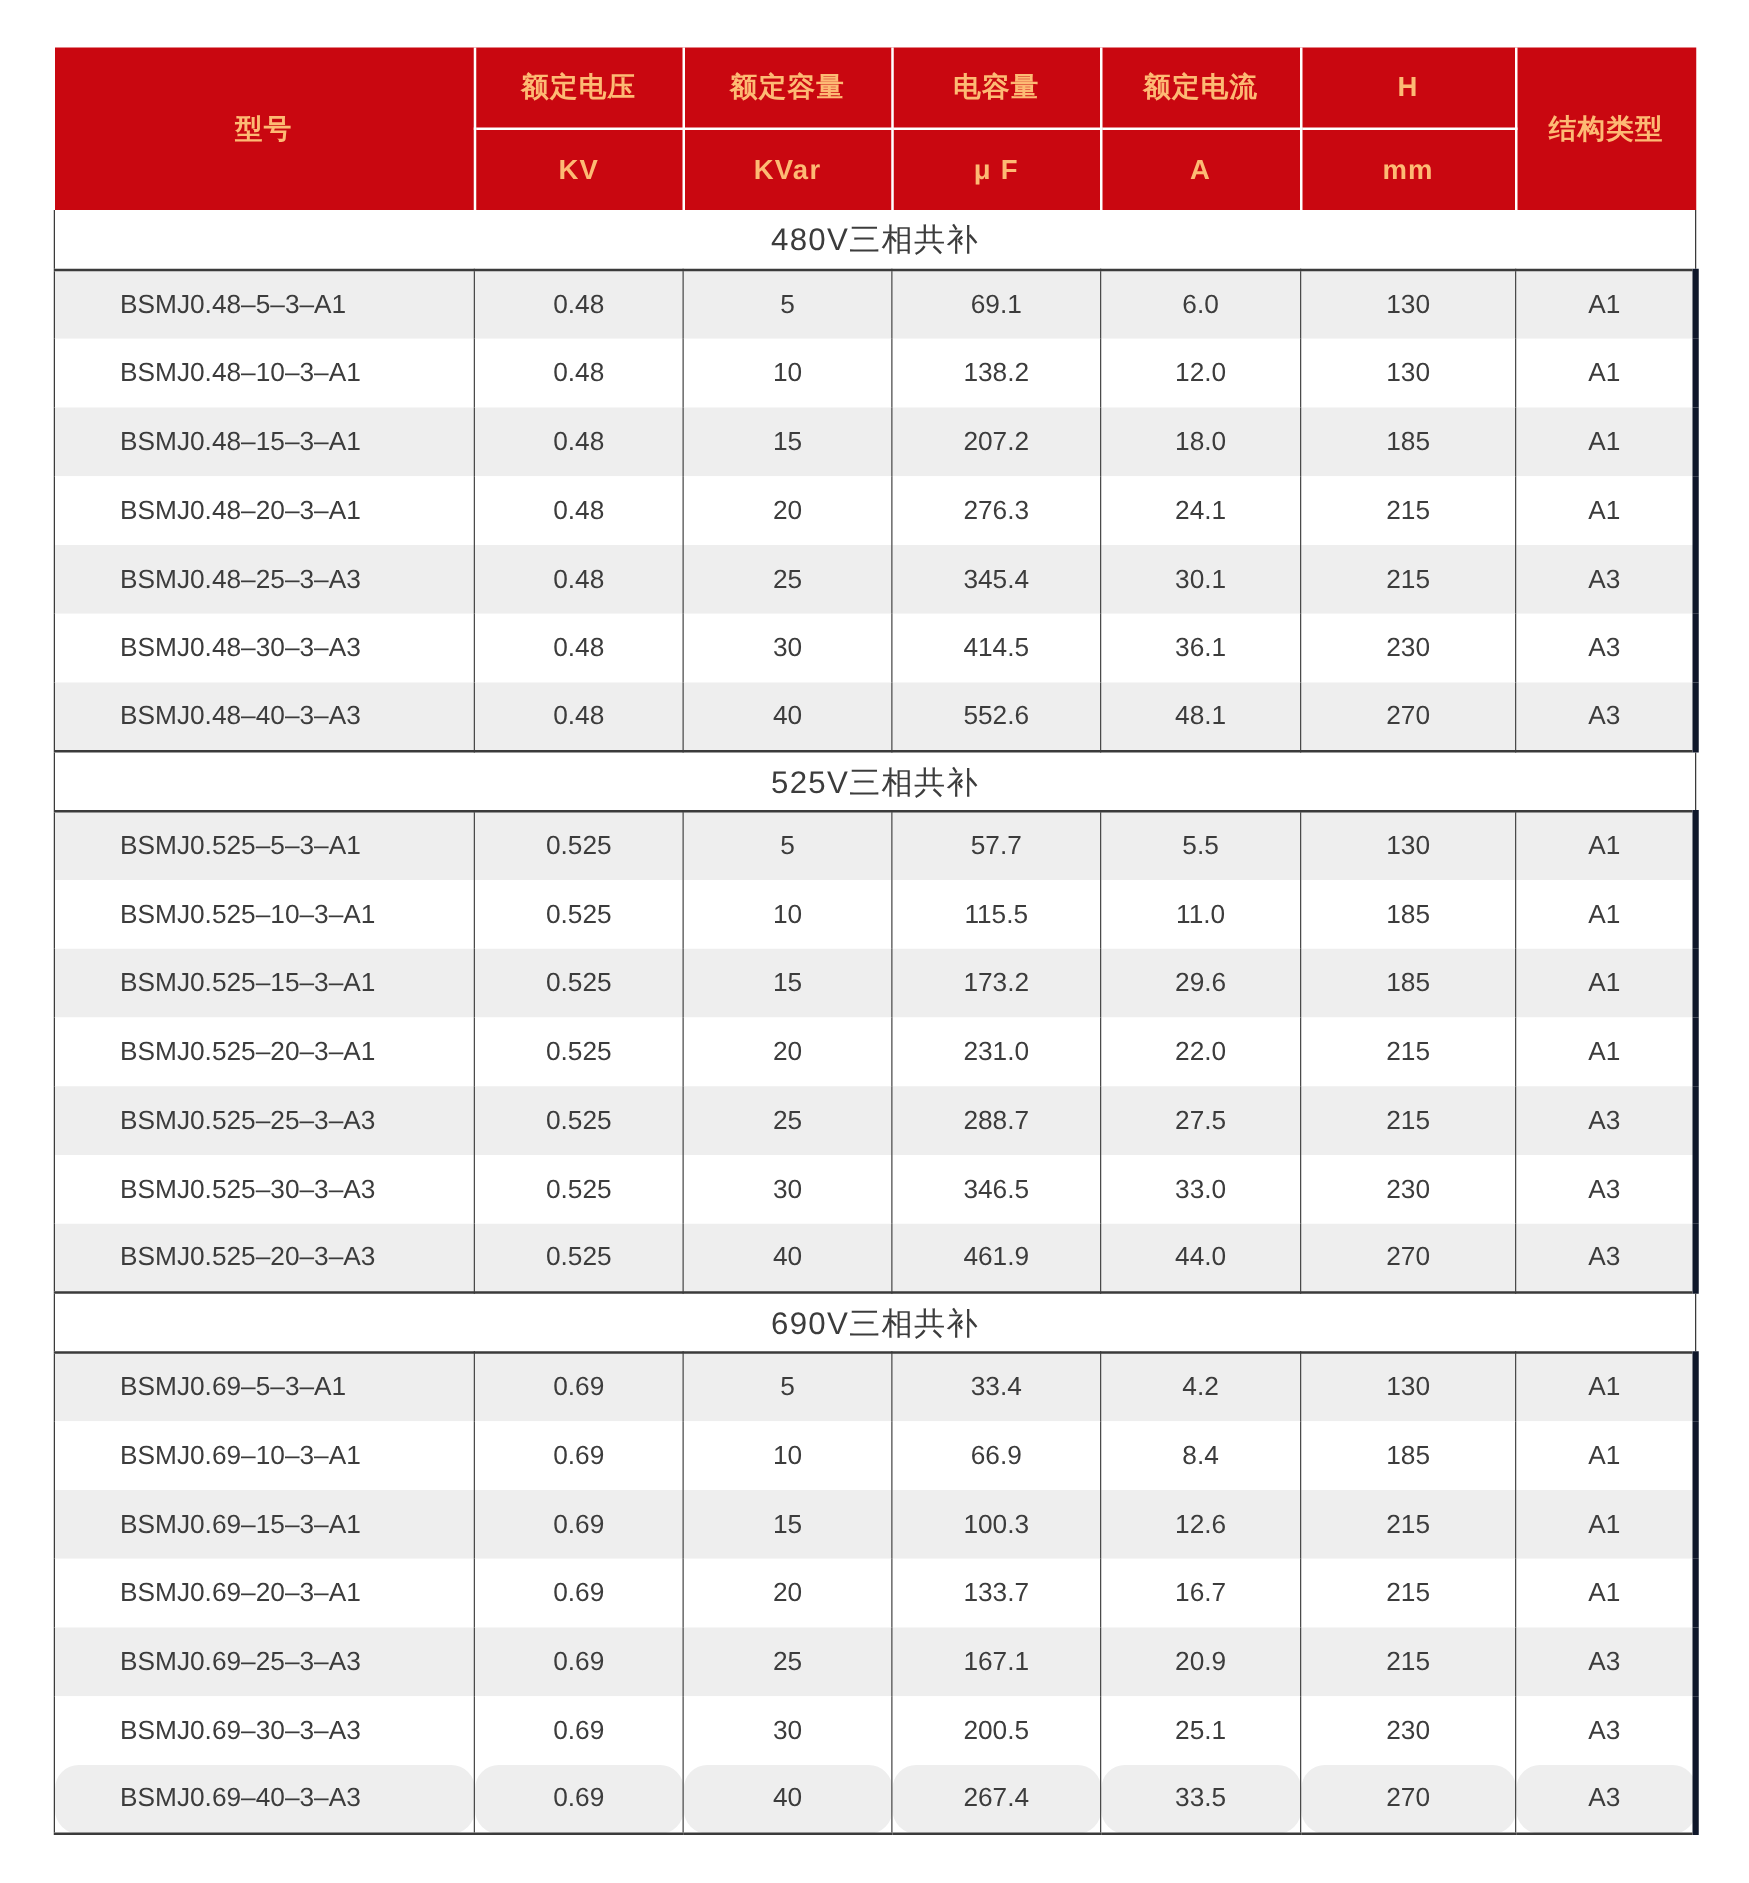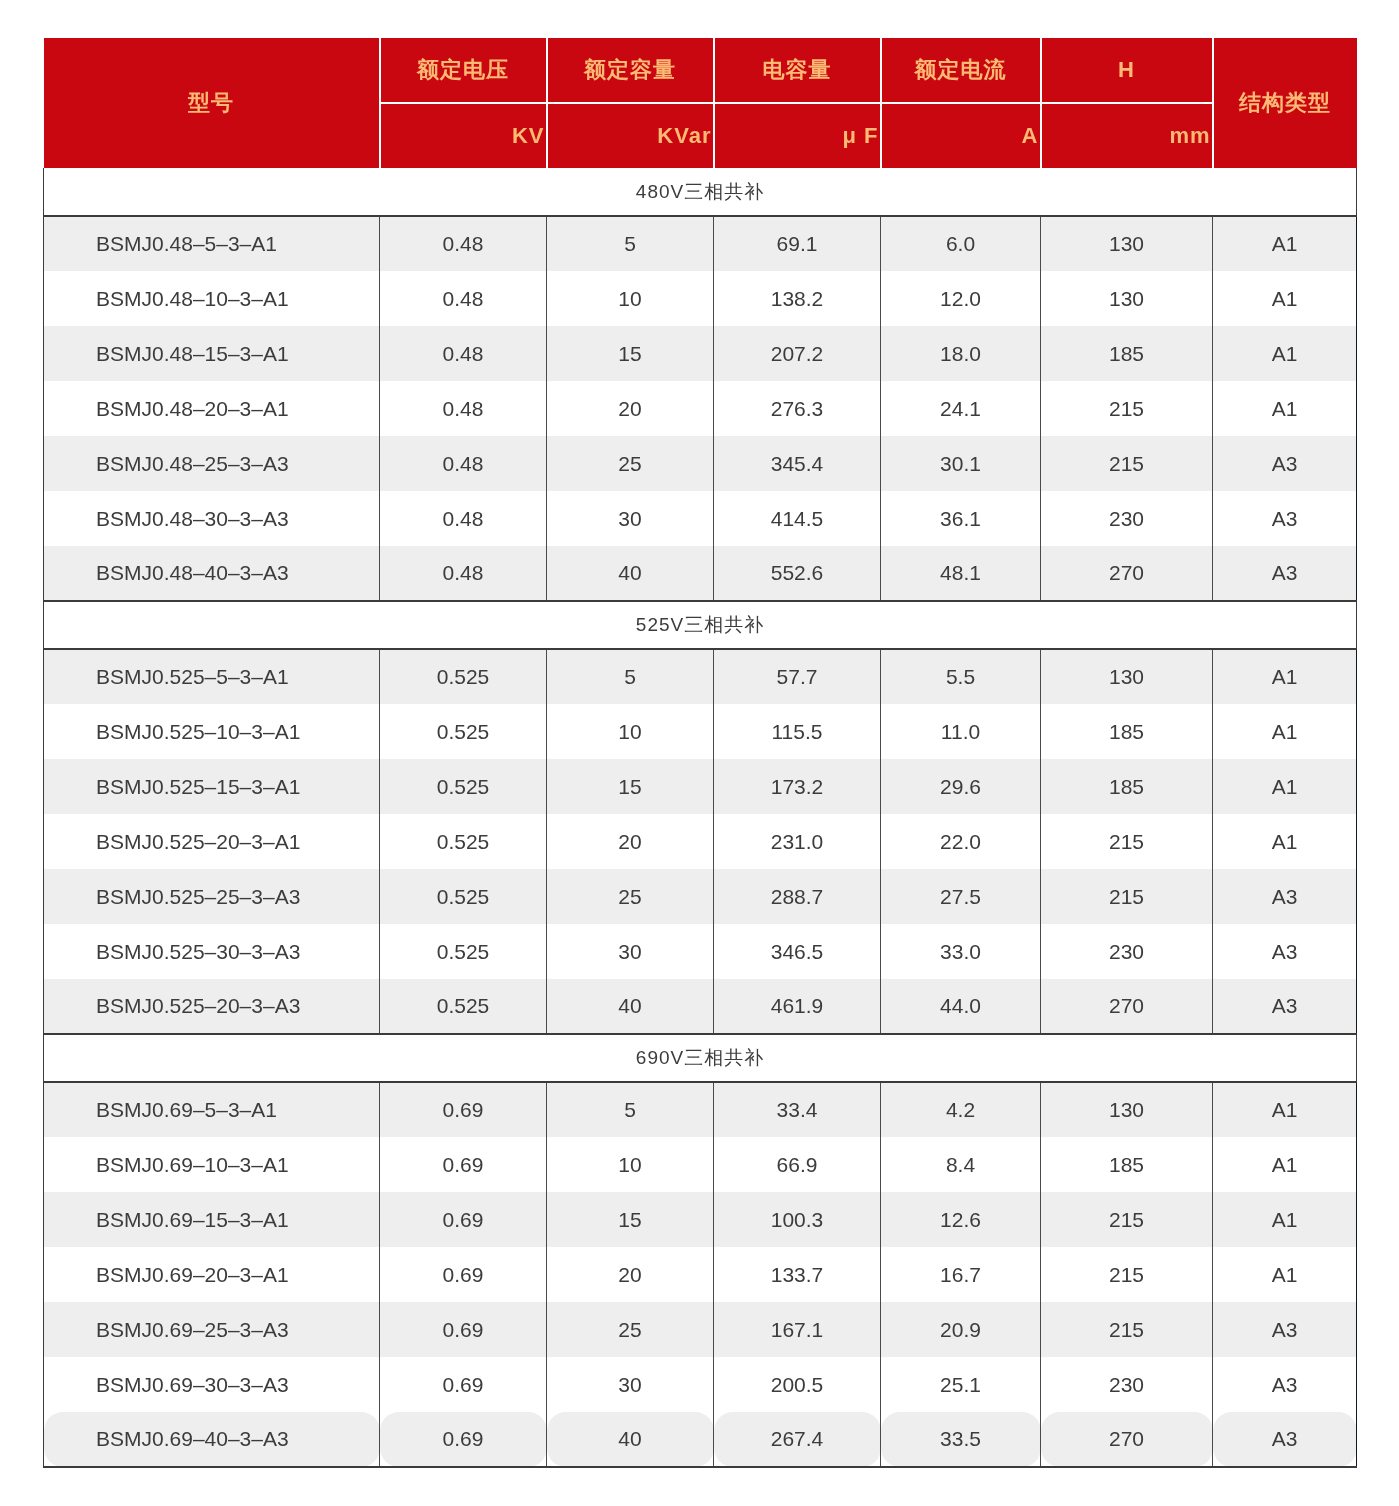--- a/index.html
+++ b/index.html
@@ -27,47 +27,47 @@
     font-weight: bold;
     height: 65px;
     text-align: center;
     vertical-align: middle;
     border: none;
     border-right: 2px solid #ffffff;
     letter-spacing: 1px;
   }
   thead th.group-top { border-bottom: 2px solid #ffffff; }
   thead th.hdr-last { border-right: none; }
-  thead tr.unit-row th { border-bottom: none; font-weight: bold; text-align: right; }
+  thead tr.unit-row th { border-bottom: none; font-weight: bold; }
   
   tbody td {
     font-size: 21px;
     color: #3c3c3c;
     text-align: center;
     vertical-align: middle;
     height: 55px;
     border-right: 1px solid #4a4a4a;
     background: #ffffff;
   }
   tr.data-row td:first-child {
     text-align: left;
     padding-left: 52px;
     border-left: 1px solid #3b3b3b;
     margin-left: 24px;
   }
-  tr.data-row td:last-child { border-right: 1px solid #0f172a; }
+  tr.data-row td:last-child { border-right: 5px solid #0f172a; }
   tr.row-gray td { background: #eeeeee; }
   tr.row-white td { background: #ffffff; }
   tr.last-row td { border-bottom: 2px solid #3b3b3b; border-radius: 19px; }
   
   td.section-title {
     height: 48px;
     text-align: center;
     background: #ffffff;
-    font-size: 19px;
+    font-size: 25px;
     color: #3c3c3c;
     border: none;
     border-top: 2px solid #3b3b3b;
     border-bottom: 2px solid #3b3b3b;
     border-left: 1px solid #3b3b3b;
     border-right: 1px solid #3b3b3b;
     letter-spacing: 1px;
   }
   tr.section-row.first td.section-title { border-top: none; }
 </style>

